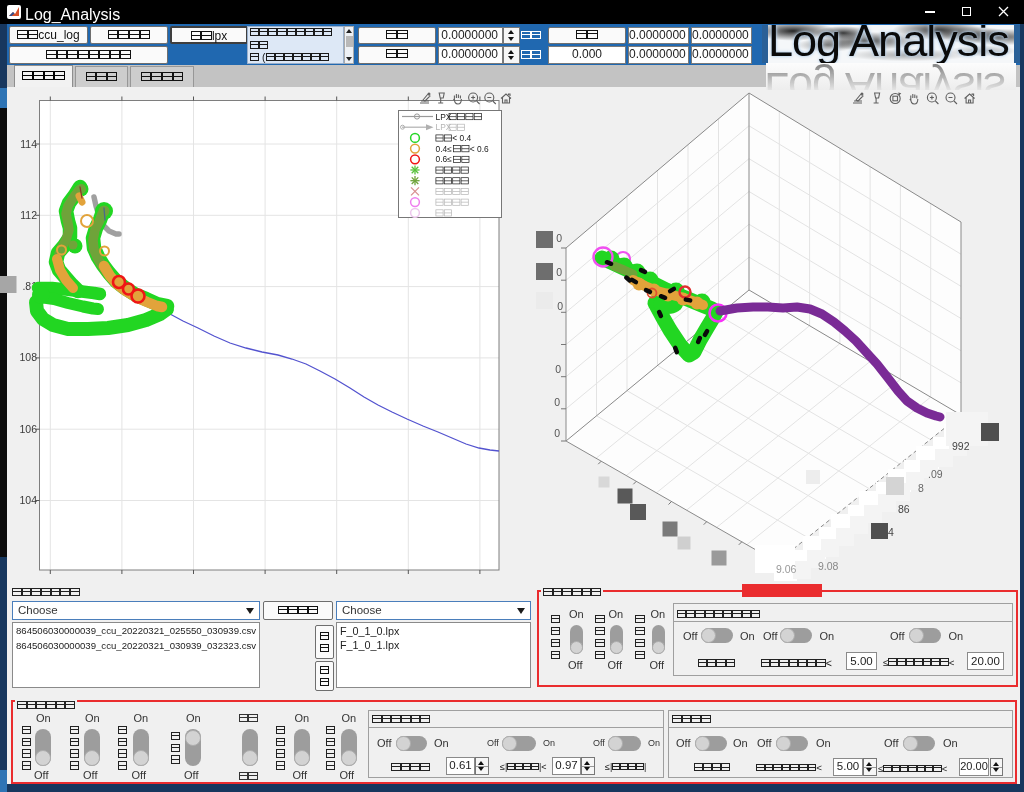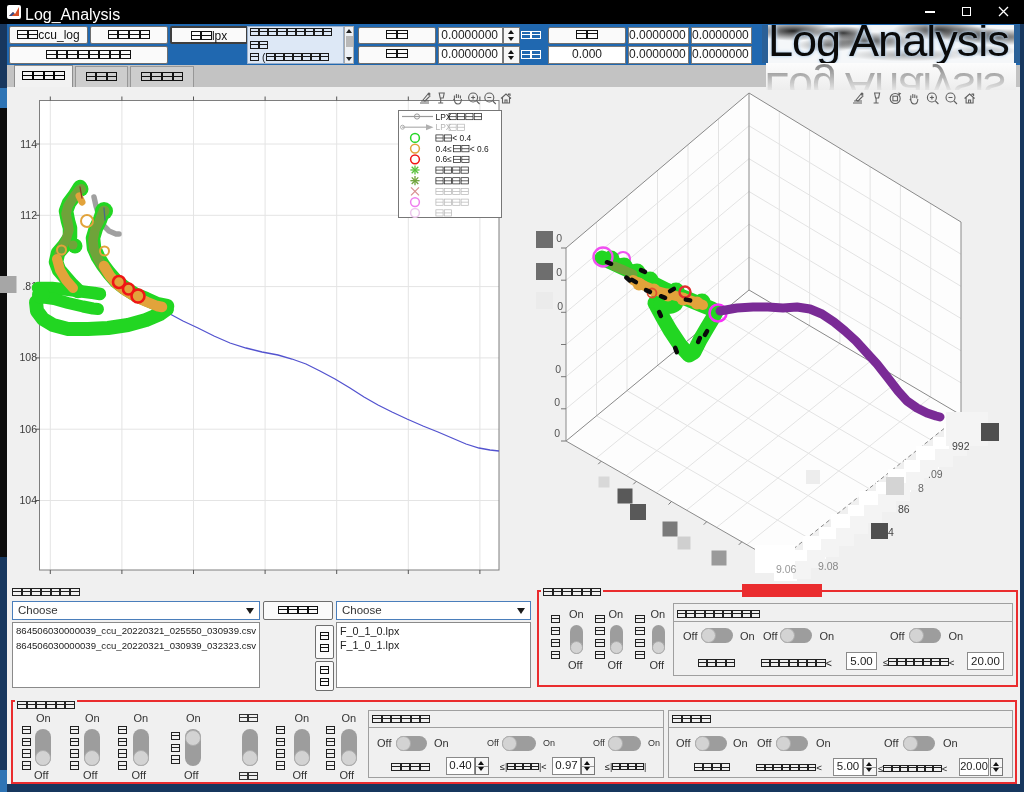--- a/index.html
+++ b/index.html
@@ -563,21 +563,21 @@
 <div class="htog" style="left:502px;top:736px;width:34px;height:14.5px;">
     <div class="hknob" style="width:14.5px;height:14.5px;"></div>
   </div>
 <div class="onoff" style="left:543px;top:738px;font-size:9px;">On</div>
 <div class="onoff" style="left:593px;top:738px;font-size:9px;">Off</div>
 <div class="htog" style="left:608px;top:736px;width:33px;height:14.5px;">
     <div class="hknob" style="width:14.5px;height:14.5px;"></div>
   </div>
 <div class="onoff" style="left:648px;top:738px;font-size:9px;">On</div>
 <div class="plabel" style="left:391px;top:761px;"><b class="cj"></b><b class="cj"></b><b class="cj"></b><b class="cj"></b></div>
-<div class="numfld" style="left:446px;top:757px;width:29px;height:17.5px;line-height:15.5px;">0.40</div>
+<div class="numfld" style="left:446px;top:757px;width:29px;height:17.5px;line-height:15.5px;">0.61</div>
 <div class="spin" style="left:475px;top:757px;width:13.5px;height:17.5px;">
     <div class="u" style="border-left-width:3px;border-right-width:3px;border-bottom-width:4px;"></div>
     <div class="d" style="border-left-width:3px;border-right-width:3px;border-top-width:4px;"></div>
     <div class="m"></div>
   </div>
 <div class="plabel" style="left:500px;top:762px;font-size:9px;">≤|<b class="cj"></b><b class="cj"></b><b class="cj"></b><b class="cj"></b>|&lt;</div>
 <div class="numfld" style="left:552px;top:757px;width:29px;height:17.5px;line-height:15.5px;">0.97</div>
 <div class="spin" style="left:581px;top:757px;width:13.5px;height:17.5px;">
     <div class="u" style="border-left-width:3px;border-right-width:3px;border-bottom-width:4px;"></div>
     <div class="d" style="border-left-width:3px;border-right-width:3px;border-top-width:4px;"></div>

